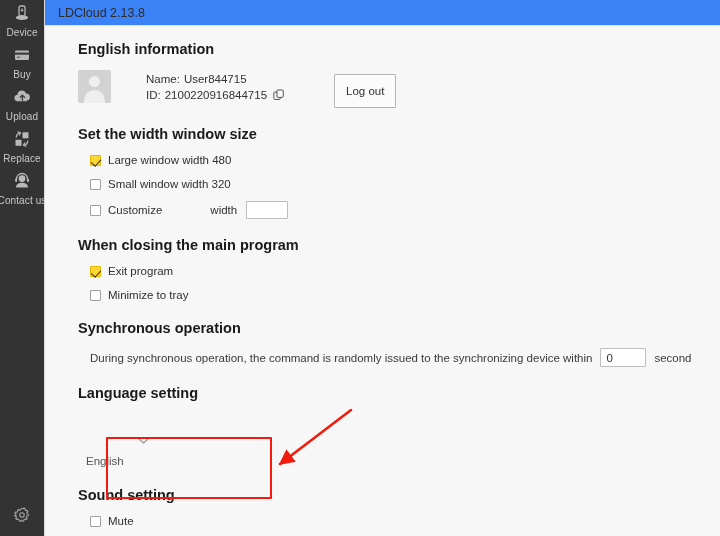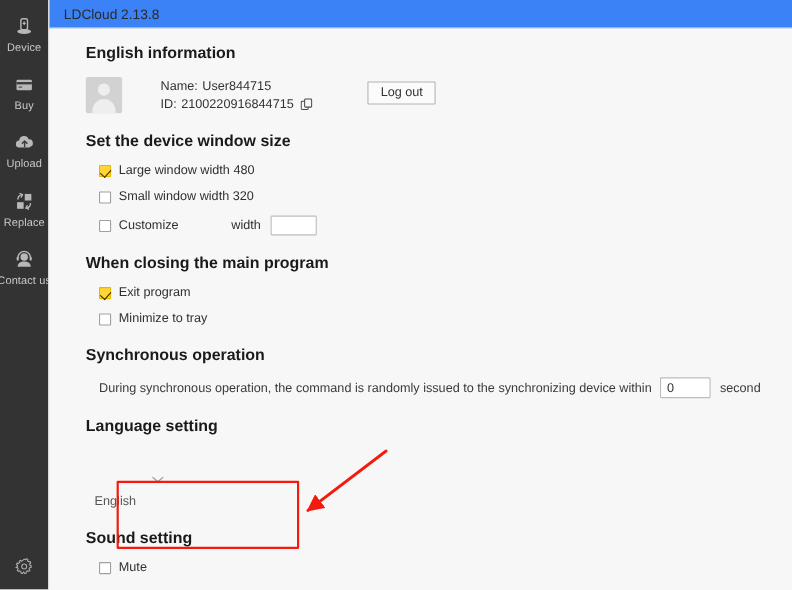--- a/index.html
+++ b/index.html
@@ -23,21 +23,21 @@
     height: 536px;
     background: #333333;
     flex: 0 0 44px;
     position: relative;
     display: flex;
     flex-direction: column;
     align-items: center;
   }
   .side-item {
     width: 44px;
-    padding-top: 13px;
+    padding-top: 2px;
     padding-bottom: 3px;
     display: flex;
     flex-direction: column;
     align-items: center;
     cursor: pointer;
     user-select: none;
   }
   .side-icon {
     width: 22px; height: 22px;
     display: flex; align-items: center; justify-content: center;
@@ -144,21 +144,21 @@
   .acc-key { margin-right: 4px; }
   .copy-icon {
     margin-left: 6px;
     display: inline-flex;
     cursor: pointer;
     color: #444;
   }
   .logout-btn {
     margin-left: 27px;
     margin-top: 4px;
-    height: 21px;
+    height: 34px;
     padding: 0 11px;
     font-size: 11.5px;
     color: #333;
     background: #fbfbfb;
     border: 1px solid #b4b4b4;
     border-radius: 1px;
     line-height: 19px;
     cursor: pointer;
     font-family: "Liberation Sans", sans-serif;
   }
@@ -387,21 +387,21 @@
                   <rect x="4.6" y="1.2" width="7.4" height="8.6" rx="1" stroke="#4a4a4a" stroke-width="1.1" fill="#f7f7f7"></rect>
                 </svg>
               </span>
             </div>
           </div>
           <button class="logout-btn">Log out</button>
         </div>
       </div>
 
       <div class="section">
-        <div class="sec-title">Set the device window size</div>
+        <div class="sec-title">Set the width window size</div>
 
         <div class="cb-row">
           <span class="cb checked"></span>
           <span class="cb-label">Large window width 480</span>
         </div>
 
         <div class="cb-row">
           <span class="cb"></span>
           <span class="cb-label">Small window width 320</span>
         </div>

